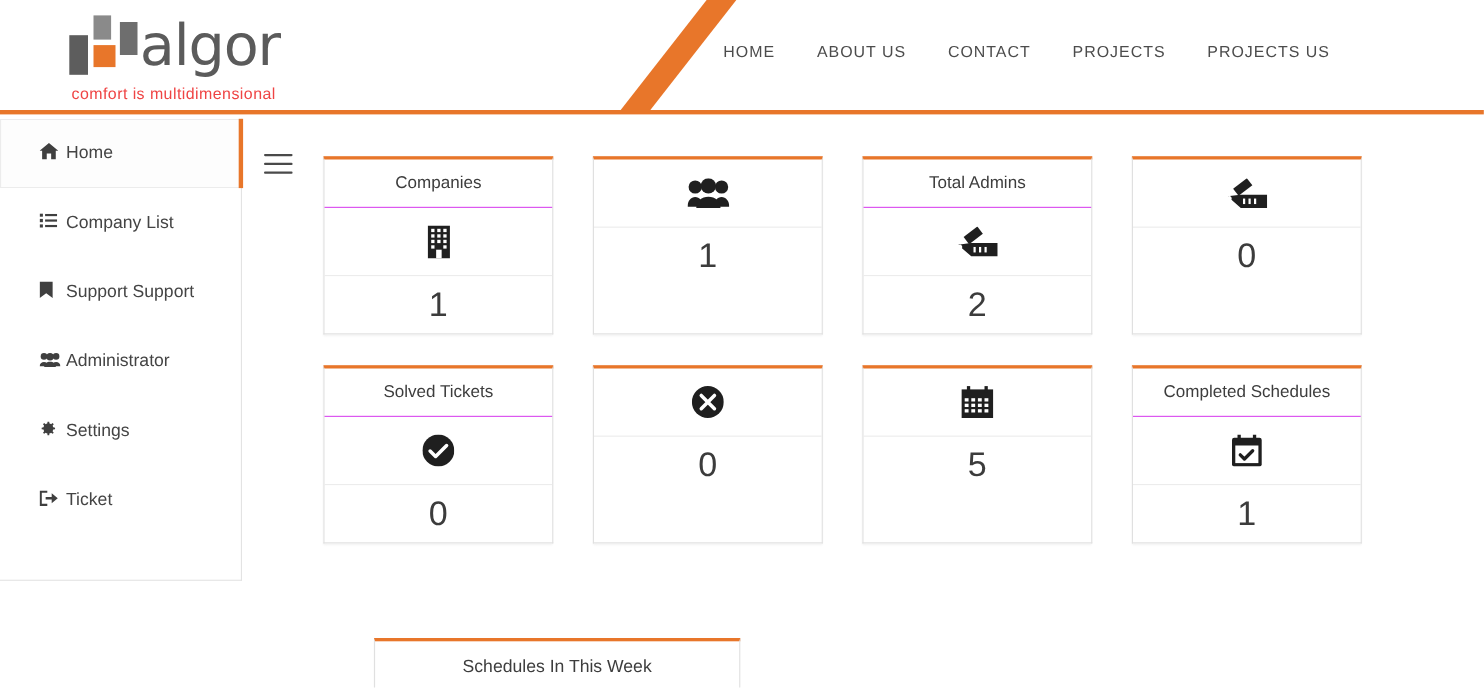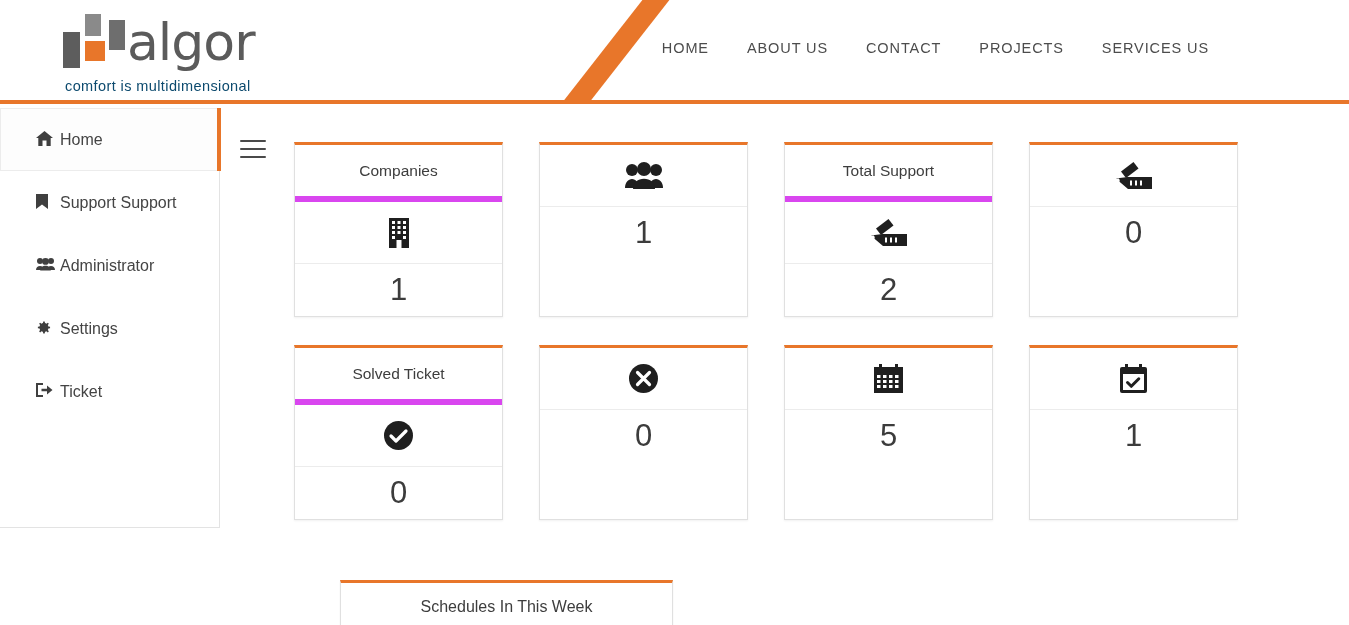--- a/index.html
+++ b/index.html
@@ -76,21 +76,21 @@
     letter-spacing: -1px;
     color: #5b5b5b;
     line-height: 56px;
     font-family: "DejaVu Sans", sans-serif;
   }
   .logo-tag {
     position: absolute;
     left: 10px;
     top: 70px;
     font-size: 14.5px;
-    color: #0c4a6e;
+    color: #ef4444;
     letter-spacing: 0.4px;
   }
   .topnav {
     position: absolute;
     right: 140px;
     top: 40px;
     display: flex;
     gap: 38px;
     z-index: 5;
   }
@@ -183,27 +183,27 @@
     width: 1000px;
   }
   .card {
     width: 209px;
     background: #ffffff;
     border: 1px solid #e0e0e0;
     border-top: 3px solid #e8762a;
     box-shadow: 0 1px 2px rgba(0,0,0,0.06);
   }
   .card-title {
-    height: 57px;
+    height: 44px;
     display: flex;
     align-items: center;
     justify-content: center;
     font-size: 15.5px;
     color: #3d3d3d;
-    border-bottom: 6px solid #d946ef;
+    border-bottom: 1px solid #d946ef;
   }
   .card-icon {
     height: 62px;
     display: flex;
     align-items: center;
     justify-content: center;
     font-size: 29px;
     color: #1f1f1f;
     border-bottom: 1px solid #ececec;
   }
@@ -253,34 +253,49 @@
     </div>
     <div class="logo-text">algor</div>
     <div class="logo-tag">comfort is multidimensional</div>
   </div>
 
   <nav class="topnav">
     <a>HOME</a>
     <a>ABOUT US</a>
     <a>CONTACT</a>
     <a>PROJECTS</a>
-    <a>SERVICES US</a>
+    <a>PROJECTS US</a>
   </nav>
 </div>
 
 <aside class="sidebar">
   <div class="side-item active">
     <span class="side-ico">
       <svg width="17" height="15" viewBox="0 0 17 15">
           <path fill="#3f3f3f" d="M8.5 0L0 7h2.3v8h4.2V9.6h4V15h4.2V7H17z"></path>
         </svg>
     </span>
     <span class="side-label">Home</span>
   </div>
 
+  <div class="side-item">
+    <span class="side-ico">
+      <svg width="16" height="13" viewBox="0 0 16 13">
+          <g fill="#3f3f3f">
+            <rect x="0" y="0" width="3" height="3"></rect>
+            <rect x="5" y="0.5" width="11" height="2"></rect>
+            <rect x="0" y="5" width="3" height="3"></rect>
+            <rect x="5" y="5.5" width="11" height="2"></rect>
+            <rect x="0" y="10" width="3" height="3"></rect>
+            <rect x="5" y="10.5" width="11" height="2"></rect>
+          </g>
+        </svg>
+    </span>
+    <span class="side-label">Company List</span>
+  </div>
 
   <div class="side-item">
     <span class="side-ico">
       <svg width="12" height="15" viewBox="0 0 12 15">
           <path fill="#3f3f3f" d="M0 0h12v15L6 10.5 0 15z"></path>
         </svg>
     </span>
     <span class="side-label">Support Support</span>
   </div>
 
@@ -366,21 +381,21 @@
               <path d="M0 26c0-5.5 3.2-9 7-9s7 3.5 7 9z"></path>
               <path d="M24 26c0-5.5 3.2-9 7-9s7 3.5 7 9z"></path>
               <path d="M8 27c0-6.4 4.8-10.2 11-10.2S30 20.6 30 27z"></path>
             </g>
           </svg>
       </div>
       <div class="card-value">1</div>
     </div>
 
     <div class="card">
-      <div class="card-title">Total Support</div>
+      <div class="card-title">Total Admins</div>
       <div class="card-icon">
         <svg width="36" height="28" viewBox="0 0 36 28">
             <g fill="#1f1f1f">
               <path d="M5 9.5L17.5 0l5 6.5-12.5 9.5z"></path>
               <path d="M0 16.5c2.5-1 4.5 1 3.5 3.2L12 27h24V15H11.5z"></path>
             </g>
             <g fill="#ffffff">
               <rect x="14" y="18.5" width="2" height="5"></rect>
               <rect x="19" y="18.5" width="2" height="5"></rect>
               <rect x="24" y="18.5" width="2" height="5"></rect>
@@ -401,21 +416,21 @@
               <rect x="14" y="18.5" width="2" height="5"></rect>
               <rect x="19" y="18.5" width="2" height="5"></rect>
               <rect x="24" y="18.5" width="2" height="5"></rect>
             </g>
           </svg>
       </div>
       <div class="card-value">0</div>
     </div>
 
     <div class="card">
-      <div class="card-title">Solved Ticket</div>
+      <div class="card-title">Solved Tickets</div>
       <div class="card-icon">
         <svg width="29" height="29" viewBox="0 0 29 29">
             <circle cx="14.5" cy="14.5" r="14.5" fill="#1f1f1f"></circle>
             <path d="M7 15l5 5 10-10" stroke="#ffffff" stroke-width="3.2" fill="none" stroke-linecap="round" stroke-linejoin="round"></path>
           </svg>
       </div>
       <div class="card-value">0</div>
     </div>
 
     <div class="card">
@@ -447,20 +462,21 @@
               <rect x="9" y="21" width="3.5" height="3"></rect>
               <rect x="15" y="21" width="3.5" height="3"></rect>
               <rect x="21" y="21" width="3.5" height="3"></rect>
             </g>
           </svg>
       </div>
       <div class="card-value">5</div>
     </div>
 
     <div class="card">
+      <div class="card-title">Completed Schedules</div>
       <div class="card-icon">
         <svg width="29" height="29" viewBox="0 0 29 29">
             <rect x="1" y="3" width="27" height="26" rx="2" fill="#1f1f1f"></rect>
             <rect x="6" y="0" width="3" height="6" fill="#1f1f1f"></rect>
             <rect x="20" y="0" width="3" height="6" fill="#1f1f1f"></rect>
             <rect x="4" y="10" width="21" height="16" fill="#ffffff"></rect>
             <path d="M8.5 18.5l3.8 3.8 7.5-7.5" stroke="#1f1f1f" stroke-width="3" fill="none" stroke-linecap="round" stroke-linejoin="round"></path>
           </svg>
       </div>
       <div class="card-value">1</div>

